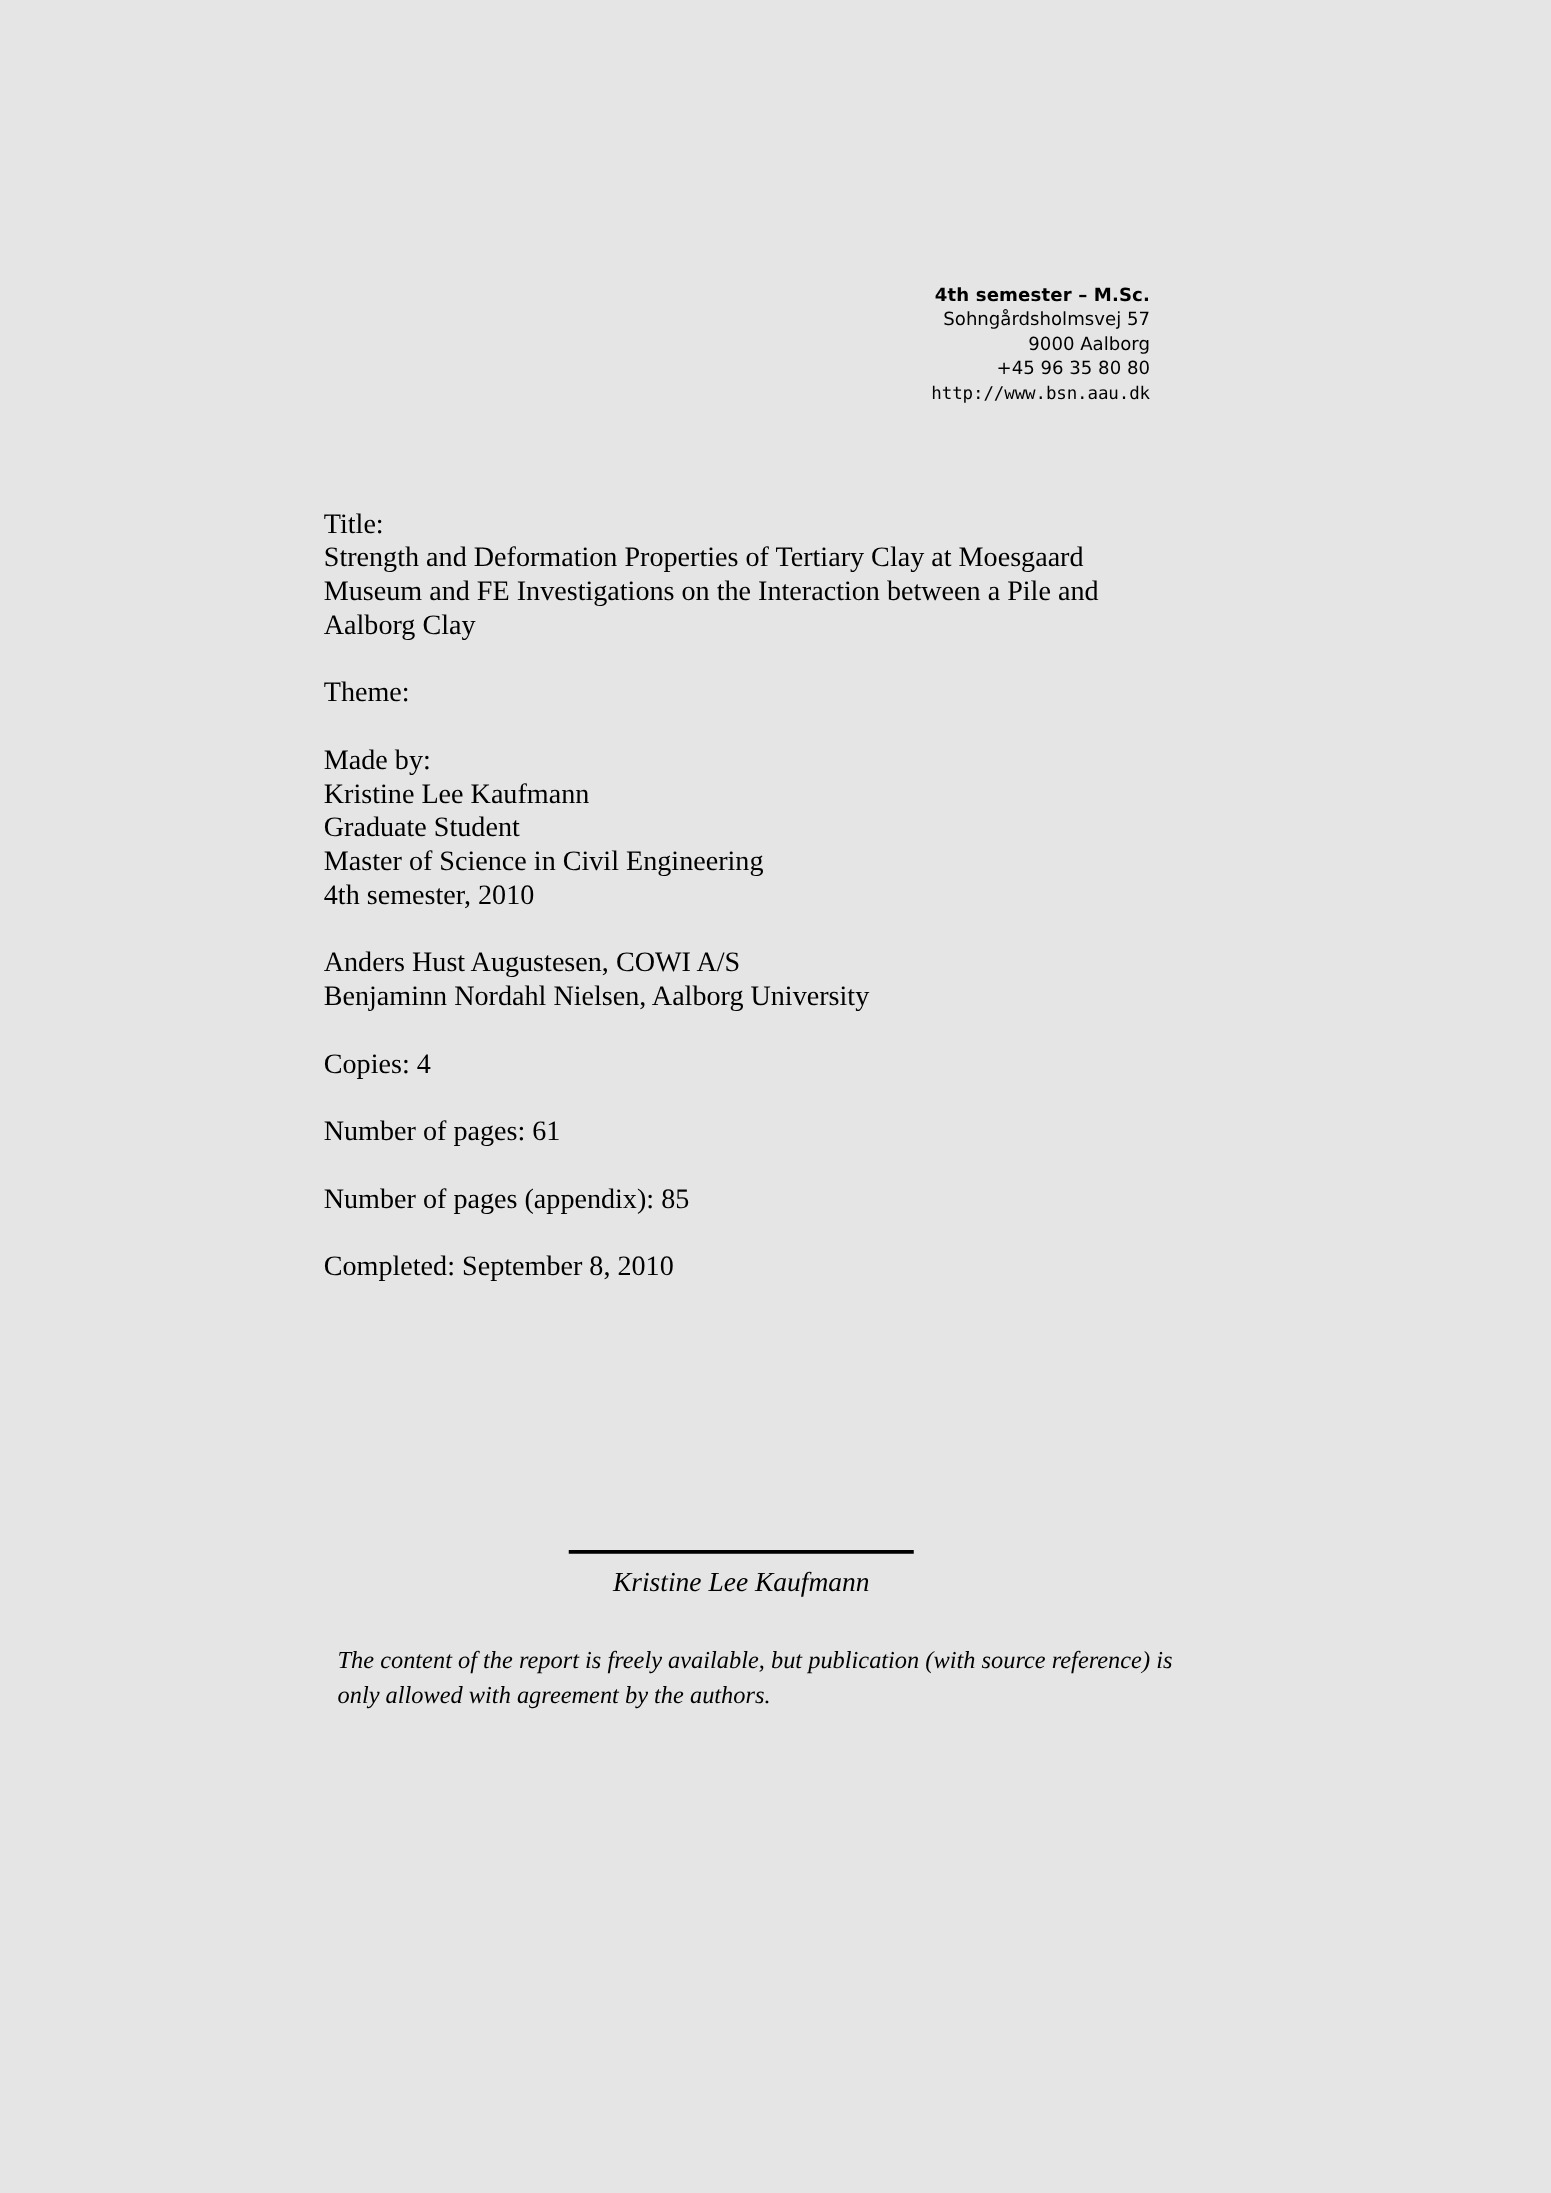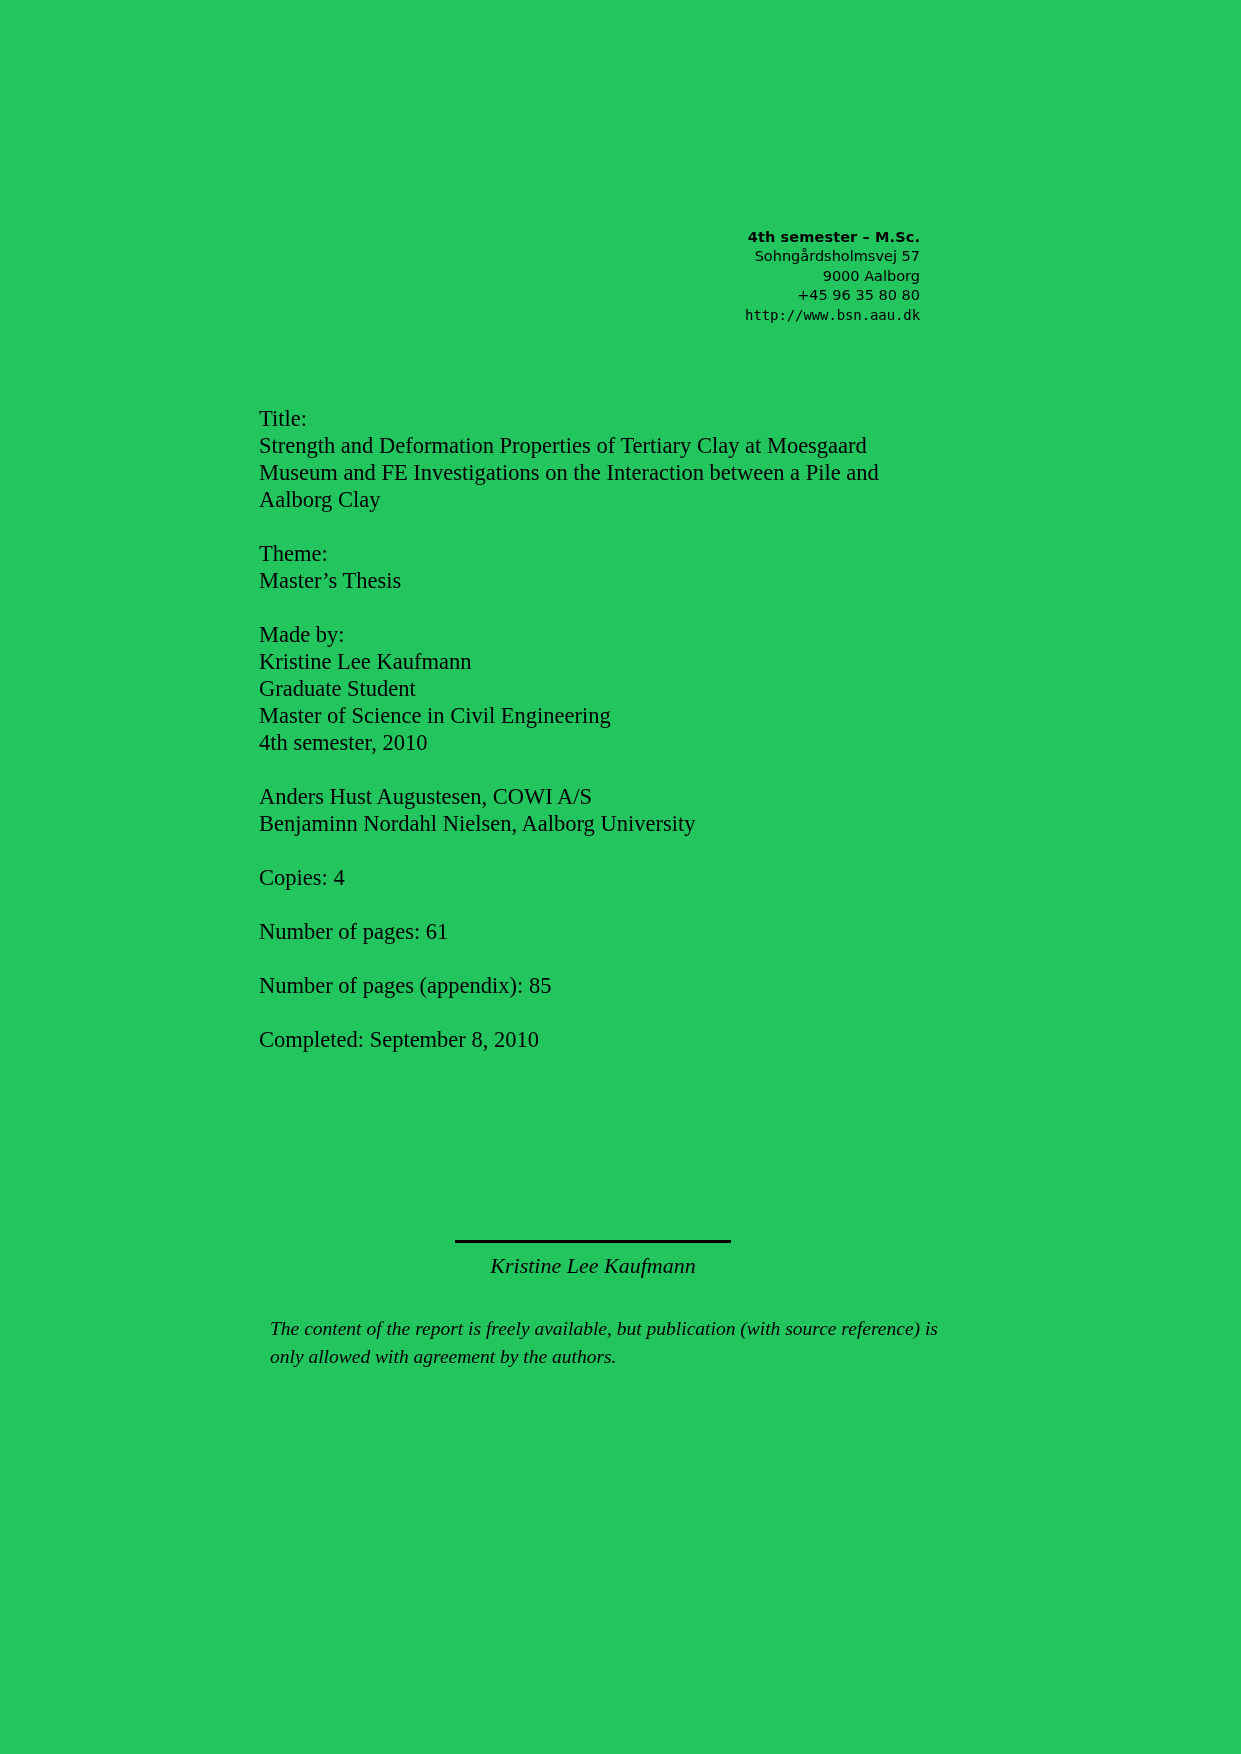--- a/index.html
+++ b/index.html
@@ -7,21 +7,21 @@
     margin: 0;
     padding: 0;
     background: #ffffff;
   }
 
   .page {
     position: relative;
     width: 1241px;
     height: 1754px;
     margin: 0 auto;
-    background: #22c55e;
+    background: #e5e5e5;
     color: #000000;
     font-family: "Liberation Serif", "DejaVu Serif", serif;
     overflow: hidden;
   }
 
   
   .inst-header {
     position: absolute;
     top: 228px;
     left: 600px;
@@ -114,21 +114,20 @@
 
     <div class="block">
       <span class="line label">Title:</span>
       <span class="line">Strength and Deformation Properties of Tertiary Clay at Moesgaard</span>
       <span class="line">Museum and FE Investigations on the Interaction between a Pile and</span>
       <span class="line">Aalborg Clay</span>
     </div>
 
     <div class="block">
       <span class="line label">Theme:</span>
-      <span class="line">Master’s Thesis</span>
     </div>
 
     <div class="block">
       <span class="line label">Made by:</span>
       <span class="line">Kristine Lee Kaufmann</span>
       <span class="line">Graduate Student</span>
       <span class="line">Master of Science in Civil Engineering</span>
       <span class="line">4th semester, 2010</span>
     </div>
 

